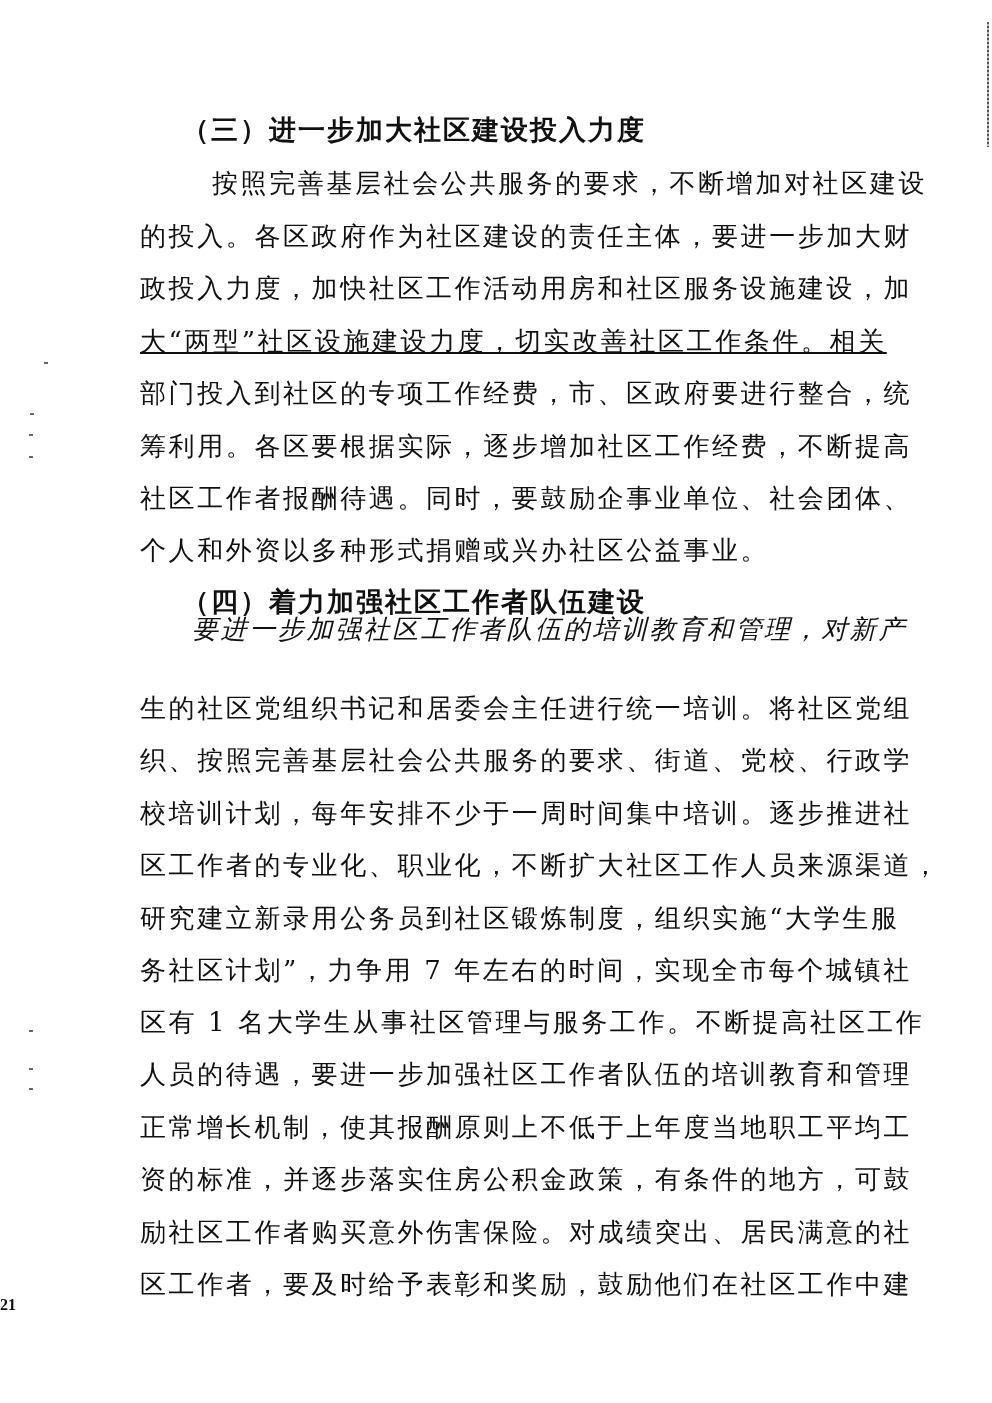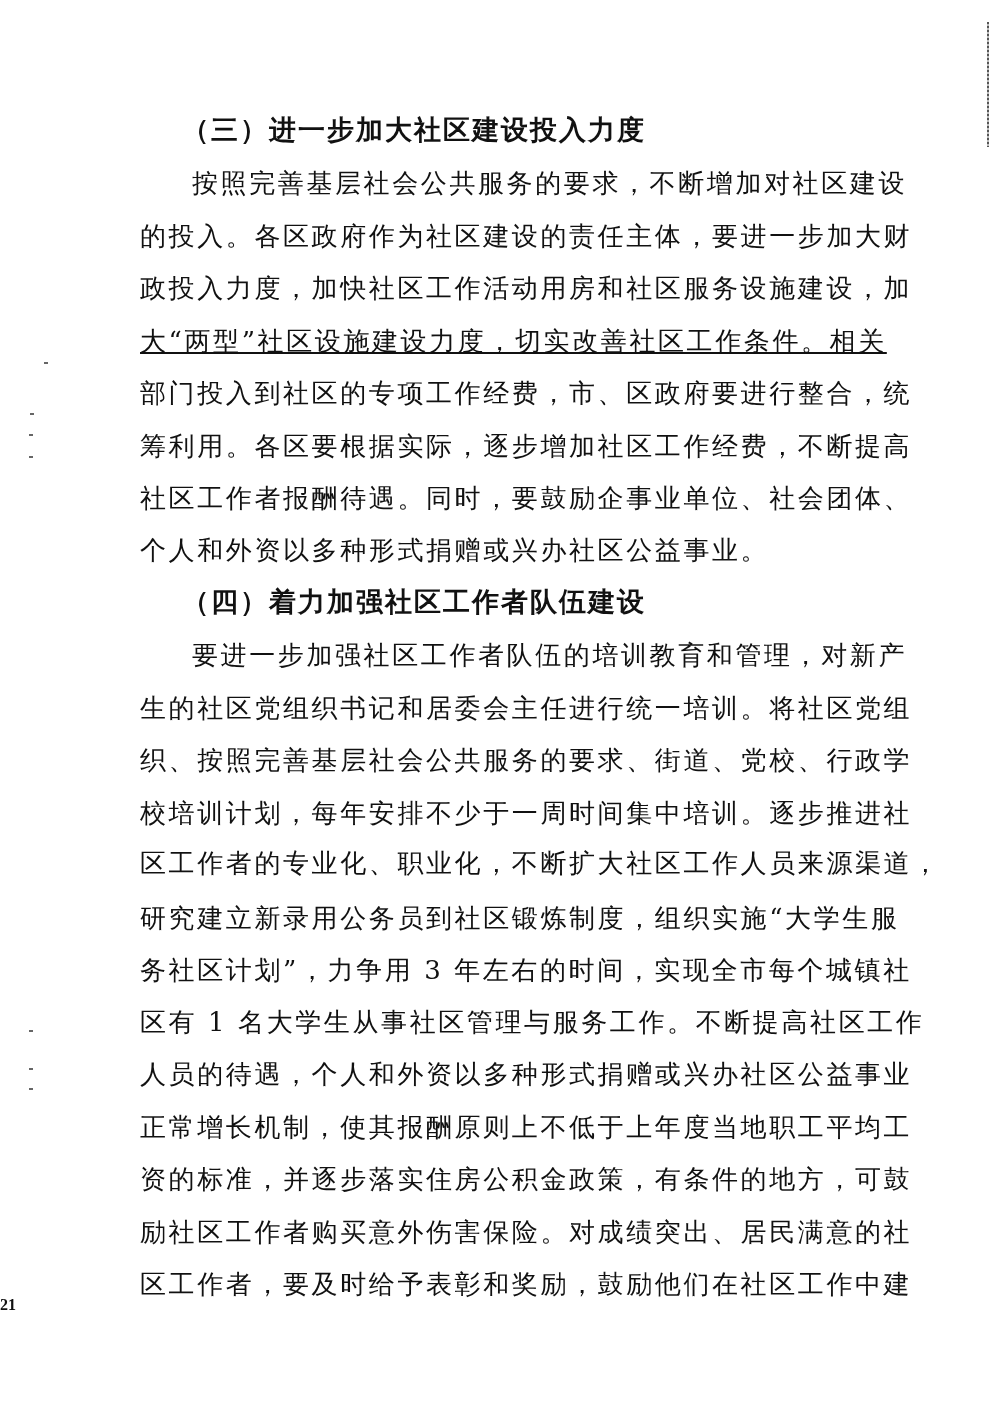--- a/index.html
+++ b/index.html
@@ -39,38 +39,38 @@
   <div class="right-edge"></div>
   <div class="margin-mark" style="left:44px;top:362px;"></div>
   <div class="margin-mark" style="left:30px;top:413px;"></div>
   <div class="margin-mark" style="left:29px;top:434px;"></div>
   <div class="margin-mark" style="left:29px;top:456px;"></div>
   <div class="margin-mark" style="left:29px;top:1030px;"></div>
   <div class="margin-mark" style="left:29px;top:1068px;"></div>
   <div class="margin-mark" style="left:29px;top:1088px;"></div>
 
   <div class="heading" style="top:110px;">（三）进一步加大社区建设投入力度</div>
-  <div class="line indent" style="top:163px;">按照完善基层社会公共服务的要求，不断增加对社区建设</div>
+  <div class="line indent" style="top:163px;margin-left:20px;">按照完善基层社会公共服务的要求，不断增加对社区建设</div>
   <div class="line" style="top:216px;">的投入。各区政府作为社区建设的责任主体，要进一步加大财</div>
   <div class="line" style="top:268px;">政投入力度，加快社区工作活动用房和社区服务设施建设，加</div>
   <div class="line" style="top:321px;text-decoration:underline;">大“两型”社区设施建设力度，切实改善社区工作条件。相关</div>
   <div class="line" style="top:373px;">部门投入到社区的专项工作经费，市、区政府要进行整合，统</div>
   <div class="line" style="top:478px;">社区工作者报酬待遇。同时，要鼓励企事业单位、社会团体、</div>
   <div class="line" style="top:426px;">筹利用。各区要根据实际，逐步增加社区工作经费，不断提高</div>
   <div class="line last" style="top:530px;">个人和外资以多种形式捐赠或兴办社区公益事业。</div>
 
   <div class="heading" style="top:582px;">（四）着力加强社区工作者队伍建设</div>
-  <div class="line indent" style="top:635px;">要进一步加强社区工作者队伍的培训教育和管理，对新产</div>
+  <div class="line indent" style="top:609px;font-style:italic;">要进一步加强社区工作者队伍的培训教育和管理，对新产</div>
   <div class="line" style="top:688px;">生的社区党组织书记和居委会主任进行统一培训。将社区党组</div>
   <div class="line" style="top:740px;">织、按照完善基层社会公共服务的要求、街道、党校、行政学</div>
   <div class="line" style="top:793px;">校培训计划，每年安排不少于一周时间集中培训。逐步推进社</div>
-  <div class="line" style="top:845px;font-family:Liberation Mono, monospace;">区工作者的专业化、职业化，不断扩大社区工作人员来源渠道，</div>
+  <div class="line" style="top:845px;">区工作者的专业化、职业化，不断扩大社区工作人员来源渠道，</div>
   <div class="line" style="top:898px;">研究建立新录用公务员到社区锻炼制度，组织实施“大学生服</div>
-  <div class="line" style="top:950px;">务社区计划”，力争用 3 年左右的时间，实现全市每个城镇社</div>
+  <div class="line" style="top:950px;">务社区计划”，力争用 7 年左右的时间，实现全市每个城镇社</div>
   <div class="line" style="top:1002px;">区有 1 名大学生从事社区管理与服务工作。不断提高社区工作</div>
-  <div class="line" style="top:1054px;">人员的待遇，个人和外资以多种形式捐赠或兴办社区公益事业</div>
+  <div class="line" style="top:1054px;">人员的待遇，要进一步加强社区工作者队伍的培训教育和管理</div>
   <div class="line" style="top:1107px;">正常增长机制，使其报酬原则上不低于上年度当地职工平均工</div>
   <div class="line" style="top:1159px;">资的标准，并逐步落实住房公积金政策，有条件的地方，可鼓</div>
   <div class="line" style="top:1212px;">励社区工作者购买意外伤害保险。对成绩突出、居民满意的社</div>
   <div class="line" style="top:1264px;">区工作者，要及时给予表彰和奖励，鼓励他们在社区工作中建</div>
 
   <div class="page-number">21</div>
 </div>
 
 </body></html>

